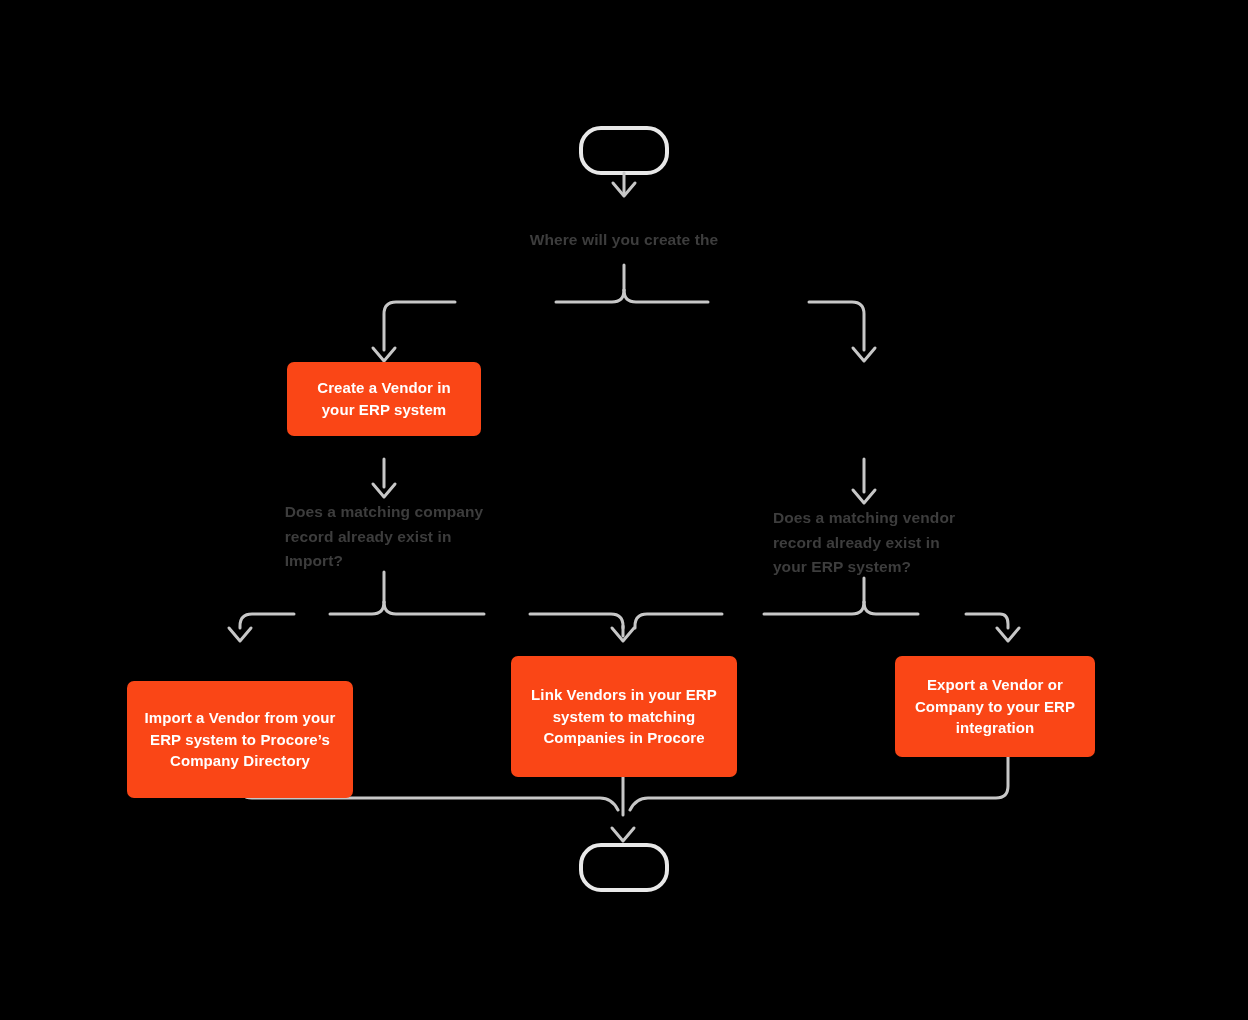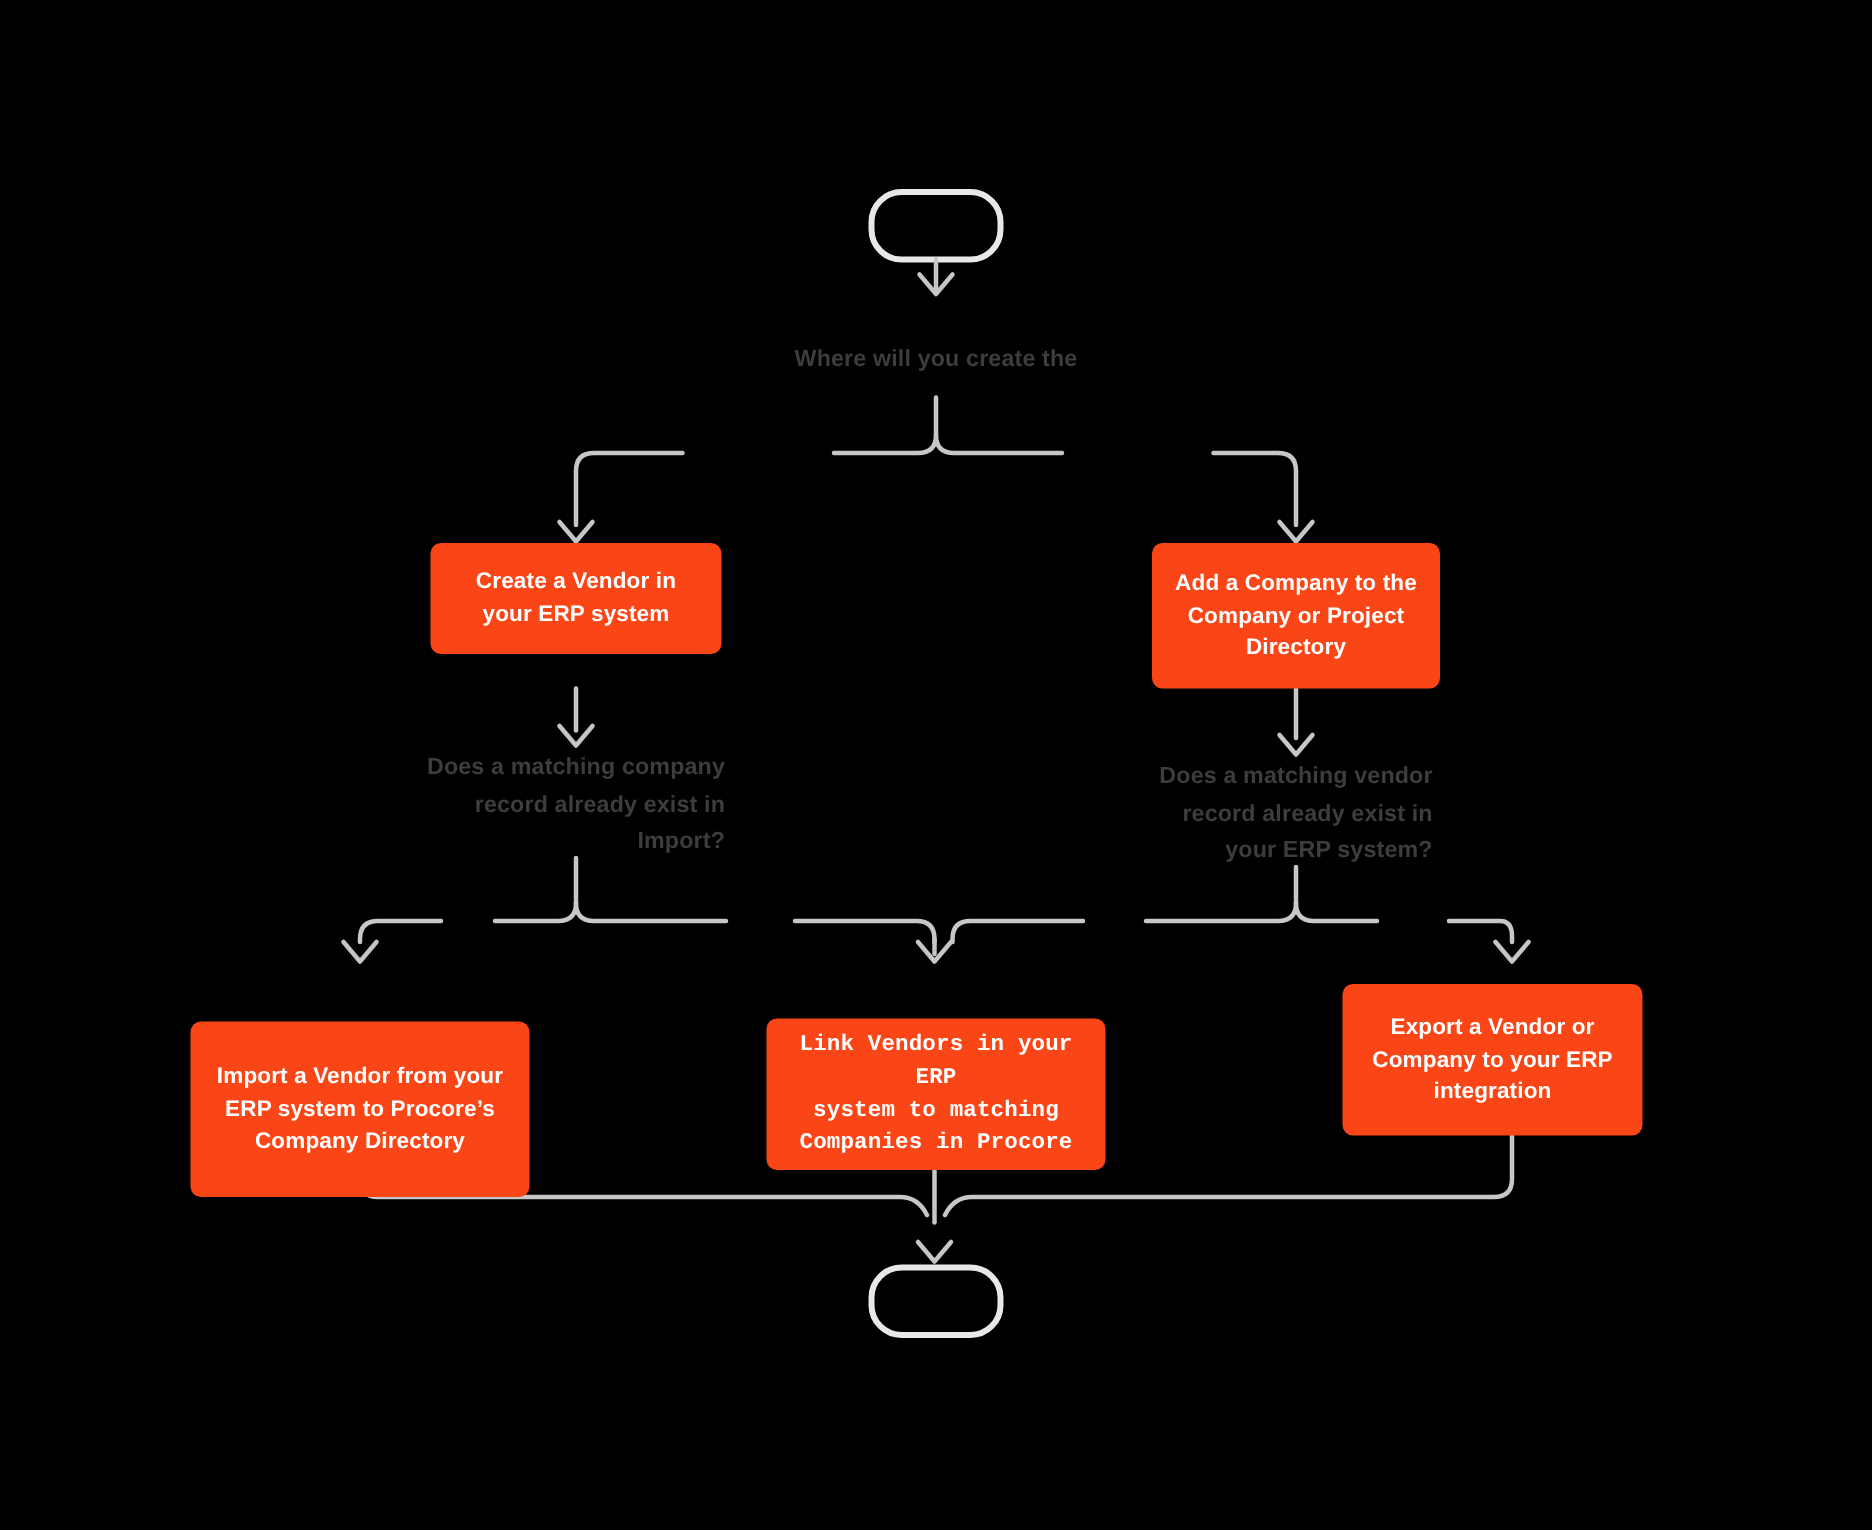--- a/index.html
+++ b/index.html
@@ -63,21 +63,21 @@
     padding: 6px 14px;
     font-family: "Liberation Sans", sans-serif;
   }
   .q-label {
     position: absolute;
     box-sizing: border-box;
     color: #3d3d3d;
     font-size: 15.5px;
     font-weight: bold;
     line-height: 1.58;
-    text-align: right;
+    text-align: left;
     letter-spacing: 0.1px;
     font-family: "Liberation Sans", sans-serif;
     display: flex;
     align-items: center;
     justify-content: center;
   }
 </style>
 </head>
 <body>
 
@@ -144,27 +144,20 @@
     </div>
   </div>
 
   <div class="proc-box" style="left:287px; top:362px; width:194px; height:74px;">
     <div>
       <div>Create a Vendor in</div>
       <div>your ERP system</div>
     </div>
   </div>
 
-  <div class="proc-box" style="left:768px; top:362px; width:192px; height:97px;">
-    <div>
-      <div>Add a Company to the</div>
-      <div>Company or Project</div>
-      <div>Directory</div>
-    </div>
-  </div>
 
   <div class="q-label" style="left:264px; top:497px; width:240px; height:80px;">
     <div>
       <div>Does a matching company</div>
       <div>record already exist in</div>
       <div>Import?</div>
     </div>
   </div>
 
   <div class="q-label" style="left:744px; top:503px; width:240px; height:80px;">
@@ -176,21 +169,21 @@
   </div>
 
   <div class="proc-box" style="left:127px; top:656px; width:226px; height:117px;margin-top:25px;">
     <div>
       <div>Import a Vendor from your</div>
       <div>ERP system to Procore’s</div>
       <div>Company Directory</div>
     </div>
   </div>
 
-  <div class="proc-box" style="left:511px; top:679px; width:226px; height:101px;font-family:Liberation Mono, monospace;">
+  <div class="proc-box" style="left:511px; top:656px; width:226px; height:121px;">
     <div>
       <div>Link Vendors in your ERP</div>
       <div>system to matching</div>
       <div>Companies in Procore</div>
     </div>
   </div>
 
   <div class="proc-box" style="left:895px; top:656px; width:200px; height:101px;">
     <div>
       <div>Export a Vendor or</div>

